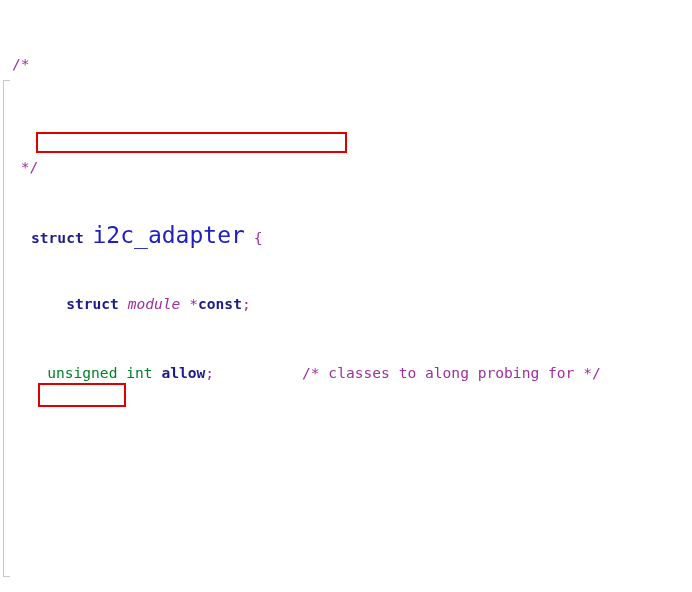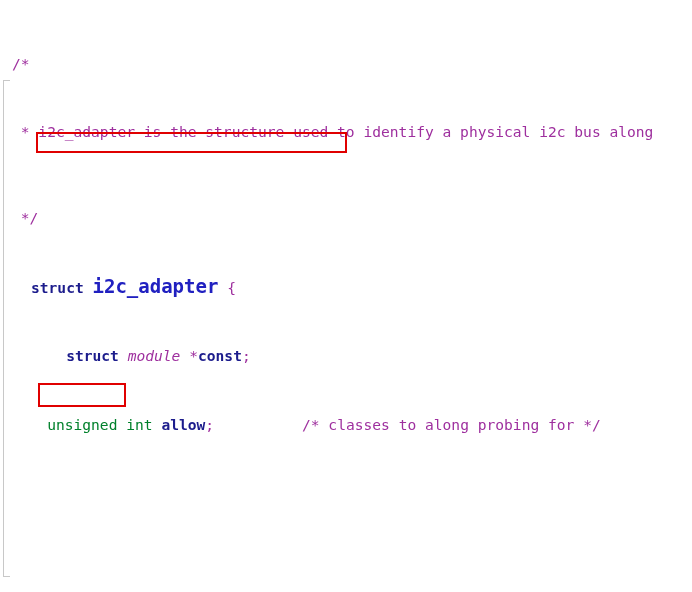--- a/index.html
+++ b/index.html
@@ -46,22 +46,22 @@
   .tok-keyword   { color: #00802b; margin-top: 28px; }
   .tok-struct    { color: #1c1c8c; font-weight: bold; margin-left: 19px; }
   .tok-type-olive{ color: #7a7a18; }
   .tok-type-ital { color: #9e2f9e; font-style: italic; font-weight: normal; }
   .tok-ident     { color: #1c1c8c; font-weight: bold; }
   .tok-punct     { color: #9e2f9e; }
   .tok-op        { color: #9e2f9e; }
   .tok-plain     { color: #1c1c8c; }
   .tok-structname{
     color: #2020c0;
-    font-weight: bold;
-    font-size: 19px;
+    font-weight: normal;
+    font-size: 23px;
   }
 
   
   .fold-bracket {
     position: absolute;
     left: 3px;
     top: 80px;
     width: 7px;
     height: 497px;
     border-left: 1px solid #c8c8c8;
@@ -83,21 +83,20 @@
 <body>
 
 <div id="code-view">
 
   <div class="fold-bracket"></div>
 
   <div class="code-lines">
 
     <div class="line"><span class="tok-comment">/*</span></div>
 
-    <div class="line"><span class="tok-comment"> * i2c_adapter is the structure used to identify a physical i2c bus along</span></div>
 
 
     <div class="line"><span class="tok-comment"> */</span></div>
 
     <div class="line"><span class="tok-struct">struct</span><span class="tok-plain"> </span><span class="tok-structname">i2c_adapter</span><span class="tok-punct"> {</span></div>
 
     <div class="line">    <span class="tok-struct">struct</span> <span class="tok-type-ital">module</span> <span class="tok-op">*</span><span class="tok-ident">const</span><span class="tok-punct">;</span></div>
 
     <div class="line">    <span class="tok-keyword">unsigned int</span> <span class="tok-ident">allow</span><span class="tok-punct">;</span>          <span class="tok-comment">/* classes to along probing for */</span></div>
 

